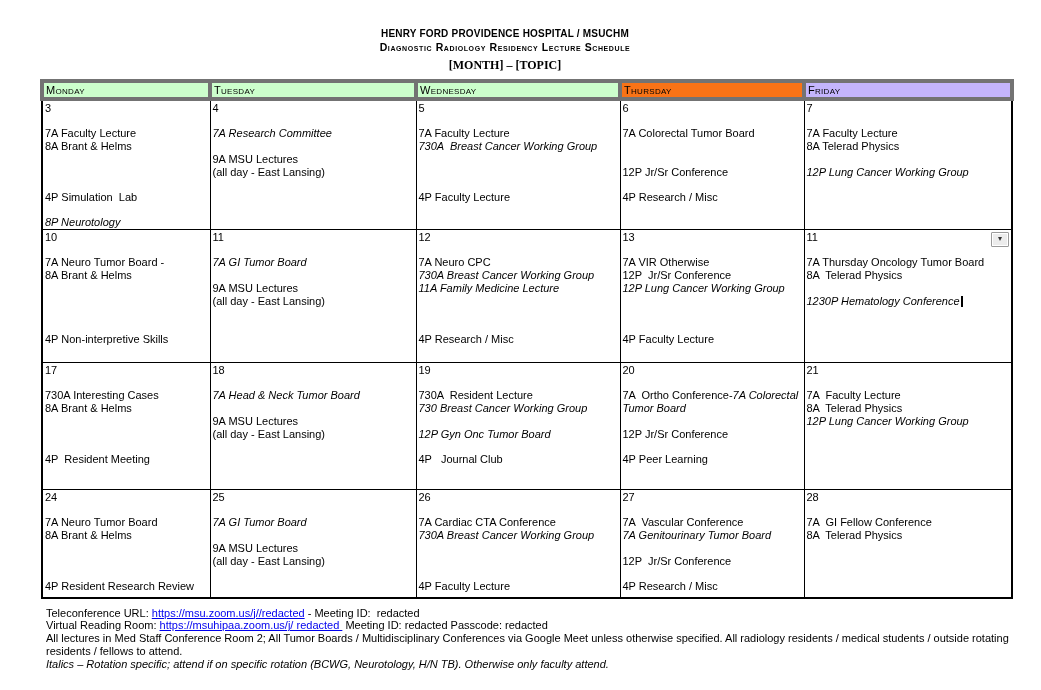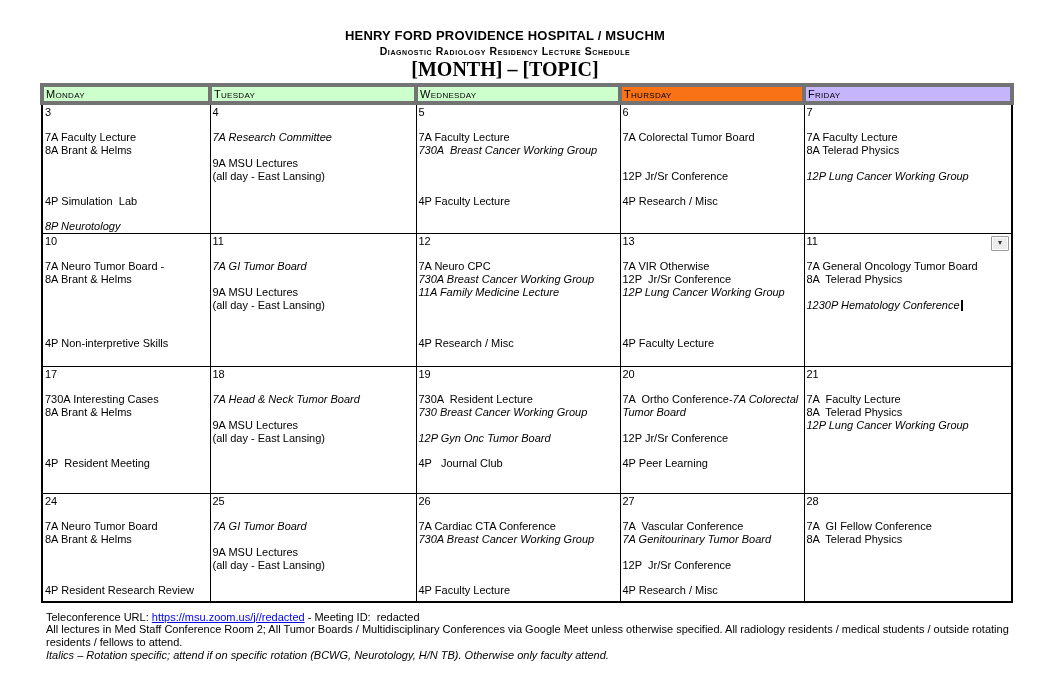--- a/index.html
+++ b/index.html
@@ -3,23 +3,23 @@
 <meta charset="utf-8">
 <style>
   html,body{margin:0;padding:0;background:#ffffff;}
   body{
     width:1041px;height:690px;overflow:hidden;
     font-family:"Liberation Sans", sans-serif;color:#000;
     -webkit-font-smoothing:antialiased;
   }
   .page{padding-top:28px;}
   .titles{text-align:center;width:1010px;}
-  .t1{font-weight:bold;font-size:13px;letter-spacing:.2px;}
+  .t1{font-weight:bold;font-size:10px;letter-spacing:.2px;}
   .t2{font-weight:bold;font-size:10.5px;font-variant:small-caps;letter-spacing:.6px;margin-top:2px;}
-  .t3{font-family:"Liberation Serif", serif;font-weight:bold;font-size:20px;margin-top:2px;line-height:20px;}
+  .t3{font-family:"Liberation Serif", serif;font-weight:bold;font-size:12px;margin-top:2px;line-height:20px;}
   table.cal{
     margin:4px 0 0 40px;border-collapse:collapse;table-layout:fixed;width:970px;
     border:2px solid #000;
   }
   .cal th{
     border:4px solid #737373;height:14px;padding:0 2px;text-align:left;
     font-weight:normal;font-variant:small-caps;font-size:11px;letter-spacing:.3px;
   }
   .cal td{
     border:1px solid #000;vertical-align:top;padding:1px 2px 0 2px;
@@ -154,21 +154,21 @@
             <div class="line"><span>12P  Jr/Sr Conference</span></div>
             <div class="line"><span class="it">12P Lung Cancer Working Group</span></div>
             <div class="line">&nbsp;</div>
             <div class="line">&nbsp;</div>
             <div class="line">&nbsp;</div>
             <div class="line"><span>4P Faculty Lecture</span></div>
           </td>
           <td style="position: relative;">
             <div class="line">11</div>
             <div class="line">&nbsp;</div>
-            <div class="line"><span>7A General Oncology Tumor Board</span></div>
+            <div class="line"><span>7A Thursday Oncology Tumor Board</span></div>
             <div class="line"><span>8A  Telerad Physics</span></div>
             <div class="line">&nbsp;</div>
             <div class="line"><span class="it">1230P Hematology Conference</span><span class="caret"></span></div>
             <span class="dd-btn"><span>▾</span></span>
           </td>
         </tr>
         <tr style="height: 127px;">
           <td>
             <div class="line">17</div>
             <div class="line">&nbsp;</div>
@@ -258,16 +258,17 @@
             <div class="line">&nbsp;</div>
             <div class="line"><span>7A  GI Fellow Conference</span></div>
             <div class="line"><span>8A  Telerad Physics</span></div>
           </td>
         </tr>
       </tbody>
   </table>
 
   <div class="notes">
       <div class="fline"><span>Teleconference URL: </span><a class="flink" href="#" style="color: rgb(0, 0, 238);">https://msu.zoom.us/j//redacted</a><span> - Meeting ID:  redacted</span></div>
+      <div class="fline"><span>Virtual Reading Room: </span><a class="flink" href="#" style="color: rgb(0, 0, 238);">https://msuhipaa.zoom.us/j/ redacted </a><span> Meeting ID: redacted Passcode: redacted</span></div>
       <div class="fline"><span>All lectures in Med Staff Conference Room 2; All Tumor Boards / Multidisciplinary Conferences via Google Meet unless otherwise specified. All radiology residents / medical students / outside rotating residents / fellows to attend.</span></div>
       <div class="fline"><span class="it">Italics – Rotation specific; attend if on specific rotation (BCWG, Neurotology, H/N TB). Otherwise only faculty attend.</span></div>
     </div>
 </div>
 
 </body></html>

